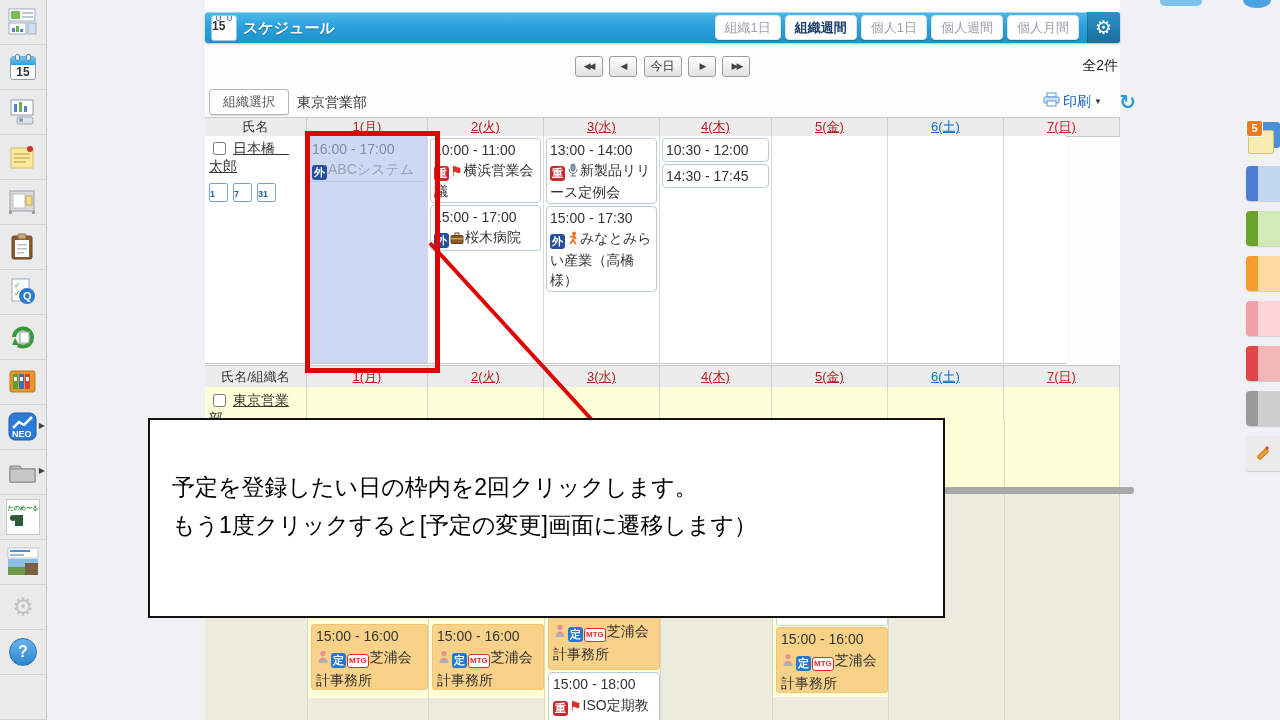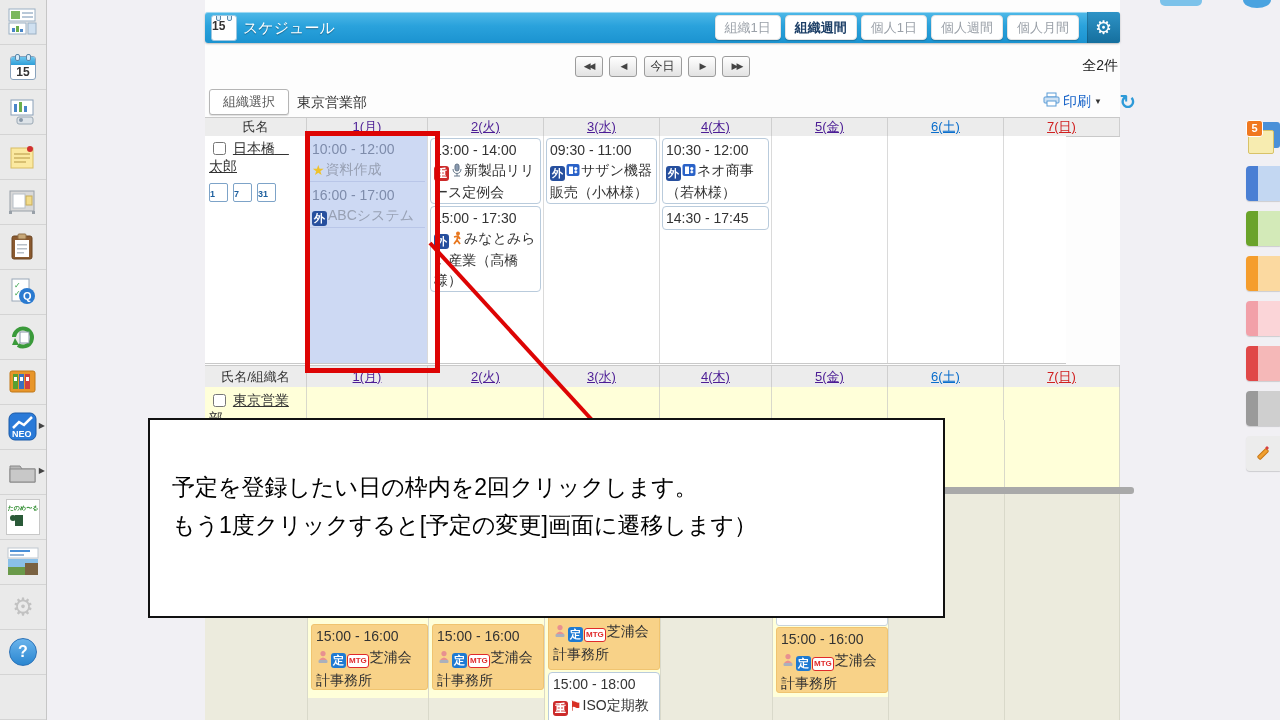--- a/index.html
+++ b/index.html
@@ -12,21 +12,21 @@
   .side-arrow{position:absolute;right:1px;top:16px;font-size:8px;color:#444}
   
   #main{position:absolute;left:205px;top:0;width:915px;height:720px;background:#fdfdfd;z-index:1}
   
   #appbar{position:absolute;left:0;top:12px;width:915px;height:31px;border-radius:3px;
           background:linear-gradient(#4fb9e8 0%,#2aa2dc 45%,#1b93d0 100%);box-shadow:inset 0 1px 0 rgba(255,255,255,.45),0 1px 2px rgba(0,0,0,.25)}
   #cal-ic{position:absolute;left:6px;top:3px;width:24px;height:24px;background:#fff;border-radius:3px;border:1px solid #9ec7e0;overflow:hidden}
   #cal-ic .top{height:8px;background:linear-gradient(#6cc6ee,#2f9fd8)}
   #cal-ic .num{font-size:12px;font-weight:bold;color:#333;text-align:center;line-height:15px}
   #cal-ic .ring{position:absolute;top:-2px;width:3px;height:5px;border:1px solid #5a86a8;border-radius:2px;background:#dff0fa}
-  #apptitle{position:absolute;left:38px;top:7px;color:#fff;font-size:15px;font-weight:normal;text-shadow:0 1px 1px rgba(0,0,0,.35)}
+  #apptitle{position:absolute;left:38px;top:7px;color:#fff;font-size:15px;font-weight:bold;text-shadow:0 1px 1px rgba(0,0,0,.35)}
   #viewbtns{position:absolute;right:41px;top:3px;display:flex;gap:4px}
   .viewbtn{background:#fff;border:1px solid #e4e4e4;border-radius:4px;height:23px;line-height:23px;padding:0 9px;
            font-size:13px;color:#9aa0a8;cursor:pointer;box-shadow:0 1px 1px rgba(0,0,0,.2)}
   .viewbtn.active{color:#1c3e66;font-weight:bold}
   #gearbox{position:absolute;right:0;top:0;width:33px;height:31px;border-radius:0 3px 3px 0;
            background:linear-gradient(#2e93c6,#156f9e);display:flex;align-items:center;justify-content:center;
            color:#fff;font-size:19px;cursor:pointer;box-shadow:inset 1px 0 0 rgba(0,0,0,.15)}
   
   #navrow{position:absolute;left:0;top:56px;width:915px;text-align:center}
   .navbtn{display:inline-block;min-width:20px;height:19px;line-height:19px;margin:0 1px;padding:0 3px;
@@ -40,21 +40,21 @@
   #orgname{position:absolute;left:92px;top:94px;font-size:14px;color:#333}
   #printarea{position:absolute;right:18px;top:92px;display:flex;align-items:center;gap:3px}
   #printlink{color:#1562c8;font-size:14px;cursor:pointer}
   #printcaret{font-size:8px;color:#333;letter-spacing:0}
   #refreshbtn{position:absolute;right:-16px;top:90px;font-size:20px;font-weight:bold;color:#2e9ad8;cursor:pointer}
   
   .grid{display:grid;grid-template-columns:102px 121px 116px 116px 112px 116px 116px 116px}
   #t1-header{position:absolute;left:0;top:117px;width:915px;height:18px;border-top:1px solid #c9c9c9;border-bottom:1px solid #c9c9c9;background:#ececec}
   #t2-header{position:absolute;left:0;top:365px;width:915px;height:22px;border-top:1px solid #c9c9c9;border-bottom:1px solid #c9c9c9;background:#ececec}
   .hcell{border-right:1px solid #cfcfcf;display:flex;align-items:center;justify-content:center;font-size:13px;color:#333}
-  .hcell a{color:#4c1d95;text-decoration:underline;cursor:pointer}
+  .hcell a{color:#b91c1c;text-decoration:underline;cursor:pointer}
   .hcell a.sat{color:#0a6ecc}
   .hcell a.sun{color:#d02020}
   #t1-row{position:absolute;left:0;top:136px;width:861px;height:227px;border-bottom:1px solid #c9c9c9;background:#fff}
   .daycell{border-right:1px solid #dadada;position:relative;overflow:hidden;cursor:pointer}
   .daycell.sel{background:#cdd9f3}
   .namecell{border-right:1px solid #dadada;padding:3px 4px;font-size:14px;color:#333;background:#fff}
   .namecell a{color:#333;text-decoration:underline;cursor:pointer}
   .minical-row{margin-top:7px;display:flex;gap:5px}
   .minical{width:17px;height:17px;border:1px solid #7da3c8;border-radius:2px;background:#fff;overflow:hidden;cursor:pointer}
   .minical .mtop{height:5px;background:linear-gradient(#6cc0ea,#2f9cd6)}
@@ -337,26 +337,36 @@
       <input type="checkbox" style="vertical-align: -2px;">
       <a>日本橋　太郎</a>
       <div class="minical-row">
         <span class="minical"><span class="mtop"></span><span class="mnum">1</span></span>
         <span class="minical"><span class="mtop"></span><span class="mnum">7</span></span>
         <span class="minical"><span class="mtop"></span><span class="mnum">31</span></span>
       </div>
     </div>
     <div class="daycell sel">
         <div class="entry plain">
-          <div class="etime">10:00 - 12:00</div>
-          <div><span class="glyph" style="color: rgb(238, 194, 44);">★</span><span class="ttl">資料作成</span></div>
-        </div>
-        <div class="entry plain">
           <div class="etime">16:00 - 17:00</div>
           <div><span class="badge" style="background: rgb(38, 79, 158); color: rgb(255, 255, 255);">外</span><span class="ttl">ABCシステム</span></div>
+        </div>
+      </div>
+    <div class="daycell">
+        <div class="entry card">
+          <div class="etime">10:00 - 11:00</div>
+          <div><span class="badge" style="background: rgb(204, 42, 42); color: rgb(255, 255, 255);">重</span><span class="glyph" style="color: rgb(216, 48, 36);">⚑</span><span class="ttl">横浜営業会議</span></div>
+        </div>
+        <div class="entry card">
+          <div class="etime">15:00 - 17:00</div>
+          <div><span class="badge" style="background: rgb(38, 79, 158); color: rgb(255, 255, 255);">外</span><span class="svgicon"><svg width="14" height="13">
+                <rect x="1" y="4.5" width="12" height="8" rx="1" fill="#8a5a28" stroke="#6a4418"></rect>
+                <rect x="5" y="2" width="4" height="3" fill="none" stroke="#6a4418"></rect>
+                <rect x="1" y="7" width="12" height="1.5" fill="#c8a058"></rect>
+              </svg></span><span class="ttl">桜木病院</span></div>
         </div>
       </div>
     <div class="daycell">
         <div class="entry card">
           <div class="etime">13:00 - 14:00</div>
           <div><span class="badge" style="background: rgb(204, 42, 42); color: rgb(255, 255, 255);">重</span><span class="svgicon"><svg width="13" height="14">
                 <rect x="5" y="1" width="4" height="7" rx="2" fill="#8a9ab0" stroke="#667788"></rect>
                 <path d="M3 6c0 6 8 6 8 0" fill="none" stroke="#667788"></path>
                 <line x1="7" y1="11" x2="7" y2="13" stroke="#667788"></line>
                 <line x1="4" y1="13" x2="10" y2="13" stroke="#667788"></line>
@@ -365,38 +375,21 @@
         <div class="entry card">
           <div class="etime">15:00 - 17:30</div>
           <div><span class="badge" style="background: rgb(38, 79, 158); color: rgb(255, 255, 255);">外</span><span class="svgicon"><svg width="13" height="14">
                 <circle cx="8" cy="2.5" r="2" fill="#e87820"></circle>
                 <path d="M4 6 l4 -1 2 3 M8 5 l-1 4 -3 4 M7 9 l3 4" fill="none" stroke="#e87820" stroke-width="1.8"></path>
               </svg></span><span class="ttl">みなとみらい産業（高橋様）</span></div>
         </div>
       </div>
     <div class="daycell">
         <div class="entry card">
-          <div class="etime">09:30 - 11:00</div>
-          <div><span class="badge" style="background: rgb(38, 79, 158); color: rgb(255, 255, 255);">外</span><span class="svgicon"><svg width="14" height="14">
-                <rect x="0.5" y="1" width="13" height="12" rx="2" fill="#2a62c8"></rect>
-                <rect x="3" y="3.5" width="4" height="7.5" fill="#fff"></rect>
-                <circle cx="9.8" cy="5.5" r="1.6" fill="#fff"></circle>
-                <path d="M9.8 7.2 l0 3 M8.4 9 l2.8 0" stroke="#fff" stroke-width="1.3"></path>
-              </svg></span><span class="ttl">サザン機器販売（小林様）</span></div>
-        </div>
-      </div>
-    <div class="daycell">
-        <div class="entry card">
           <div class="etime">10:30 - 12:00</div>
-          <div><span class="badge" style="background: rgb(38, 79, 158); color: rgb(255, 255, 255);">外</span><span class="svgicon"><svg width="14" height="14">
-                <rect x="0.5" y="1" width="13" height="12" rx="2" fill="#2a62c8"></rect>
-                <rect x="3" y="3.5" width="4" height="7.5" fill="#fff"></rect>
-                <circle cx="9.8" cy="5.5" r="1.6" fill="#fff"></circle>
-                <path d="M9.8 7.2 l0 3 M8.4 9 l2.8 0" stroke="#fff" stroke-width="1.3"></path>
-              </svg></span><span class="ttl">ネオ商事（若林様）</span></div>
         </div>
         <div class="entry card">
           <div class="etime">14:30 - 17:45</div>
         </div>
       </div>
     <div class="daycell"></div>
     <div class="daycell"></div>
   </div>
 
   <div id="t2-header" class="grid">

